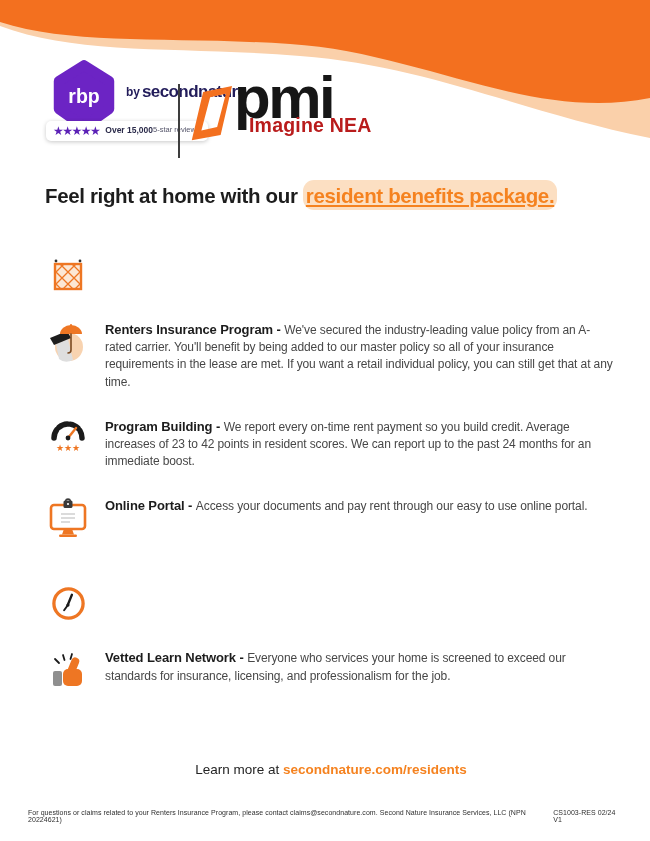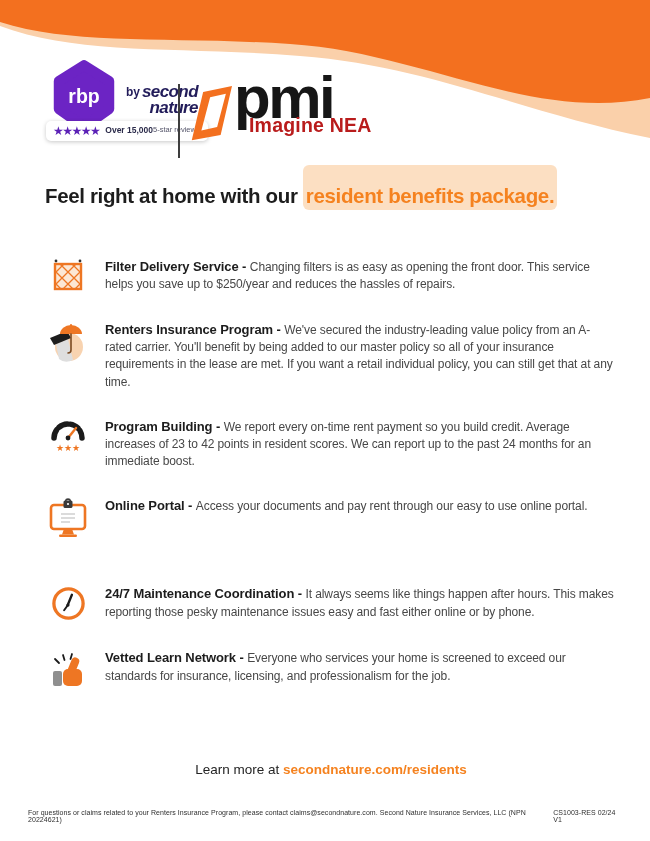--- a/index.html
+++ b/index.html
@@ -15,21 +15,21 @@
   
   .wave{position:absolute;top:0;left:0;}
 
   
   .rbp-logo{position:absolute;left:44px;top:56px;width:80px;height:80px;}
   .sn-wordmark{
     position:absolute;left:126px;top:84px;display:flex;align-items:flex-start;gap:2px;
     color:#221C5A;
   }
   .sn-by{font-size:12px;font-weight:700;margin-top:1px;}
-  .sn-lines{display:flex;flex-direction:column;line-height:0.92;font-style:italic;}
+  .sn-lines{display:flex;flex-direction:row;line-height:0.92;}
   .sn-lines span{font-size:17px;font-weight:800;letter-spacing:-0.6px;}
   .sn-lines span:last-child{align-self:flex-end;text-align:right;}
 
   .reviews-badge{
     position:absolute;left:46px;top:121px;
     background:#fff;border-radius:5px;
     box-shadow:0 1px 4px rgba(0,0,0,0.22);
     padding:4px 8px 4px 7px;display:flex;align-items:center;gap:6px;
   }
   .stars{color:#5B21B6;font-size:12px;letter-spacing:-1.5px;line-height:1;}
@@ -51,21 +51,21 @@
     font-size:19.5px;font-weight:600;color:#b91c1c;letter-spacing:0.2px;
   }
 
   
   .headline{
     position:absolute;left:45px;top:184px;white-space:nowrap;
     font-size:20.5px;font-weight:600;color:#1d1d1d;letter-spacing:-0.35px;
   }
   .headline .hl{
     color:#F5821F;font-weight:800;
-    background:#FCDFC2;border-radius:6px;padding:19px 3px 3px 3px;
+    background:#FCDFC2;border-radius:11px;padding:4px 3px 3px 3px;text-decoration:underline;
   }
 
   
   .benefits{position:absolute;left:48px;top:258px;width:566px;}
   .benefit{display:flex;gap:17px;margin-bottom:27px;}
   .benefit.gap-lg{margin-bottom:46px;}
   .benefit .icon-box{width:40px;flex:none;display:flex;justify-content:center;align-items:flex-start;}
   .benefit p{
     margin:0;font-size:12px;line-height:1.42;color:#474747;letter-spacing:-0.1px;max-width:522px;
   }
@@ -129,21 +129,20 @@
 
     <div class="benefit">
       <span class="icon-box">
         <svg width="36" height="36" viewBox="0 0 36 36">
           <circle cx="6" cy="3" r="1.4" fill="#333"></circle>
           <circle cx="30" cy="3" r="1.4" fill="#333"></circle>
           <rect x="5" y="6" width="26" height="25" fill="#FCE7D4" stroke="#EE7623" stroke-width="2.4"></rect>
           <path d="M5 15L14 6M5 27L26 6M13 31L31 13M25 31L31 25M22 6L31 15M10 6L31 27M5 13L23 31M5 25L11 31" stroke="#EE7623" stroke-width="1.3" fill="none"></path>
         </svg>
       </span>
-      <p><b>Filter Delivery Service - </b><span>Changing filters is as easy as opening the front door. This service helps you save up to $250/year and reduces the hassles of repairs.</span></p>
     </div>
 
     <div class="benefit">
       <span class="icon-box">
         <svg width="40" height="44" viewBox="0 0 40 44">
           <circle cx="21" cy="26" r="14" fill="#F8D3B0"></circle>
           <path d="M8 23 L20 18 L25 39 Q17 43 11 38 Z" fill="#DEDEDE"></path>
           <path d="M2 17 L19 10 L23 17 L6 24 Z" fill="#1d1d1d"></path>
           <path d="M12 13 A11 9 0 0 1 34 13 Z" fill="#EE7623"></path>
           <path d="M23 13 L23 29 q0 3 -3 3" stroke="#7a4a22" stroke-width="1.6" fill="none" stroke-linecap="round"></path>
@@ -182,21 +181,20 @@
 
     <div class="benefit">
       <span class="icon-box">
         <svg width="37" height="37" viewBox="0 0 38 38">
           <circle cx="19" cy="19" r="15" fill="#fff" stroke="#EE7623" stroke-width="3.4"></circle>
           <path d="M22.5 10 L18 21" stroke="#1b1b1b" stroke-width="2.4" stroke-linecap="round"></path>
           <path d="M18 21 L14.5 26" stroke="#1b1b1b" stroke-width="2" stroke-linecap="round"></path>
           <circle cx="18.5" cy="20.5" r="1.6" fill="#1b1b1b"></circle>
         </svg>
       </span>
-      <p><b>24/7 Maintenance Coordination - </b><span>It always seems like things happen after hours. This makes reporting those pesky maintenance issues easy and fast either online or by phone.</span></p>
     </div>
 
     <div class="benefit">
       <span class="icon-box">
         <svg width="38" height="40" viewBox="0 0 38 40">
           <path d="M6 10 L10 14 M14 6 L15.5 11 M23 5 L21.5 10" stroke="#1b1b1b" stroke-width="1.8" stroke-linecap="round"></path>
           <rect x="4" y="22" width="9" height="15" rx="2" fill="#8f8f8f"></rect>
           <rect x="20" y="8" width="8" height="20" rx="4" fill="#EE7623" transform="rotate(22 24 18)"></rect>
           <rect x="14" y="20" width="19" height="17" rx="5" fill="#EE7623"></rect>
         </svg>

